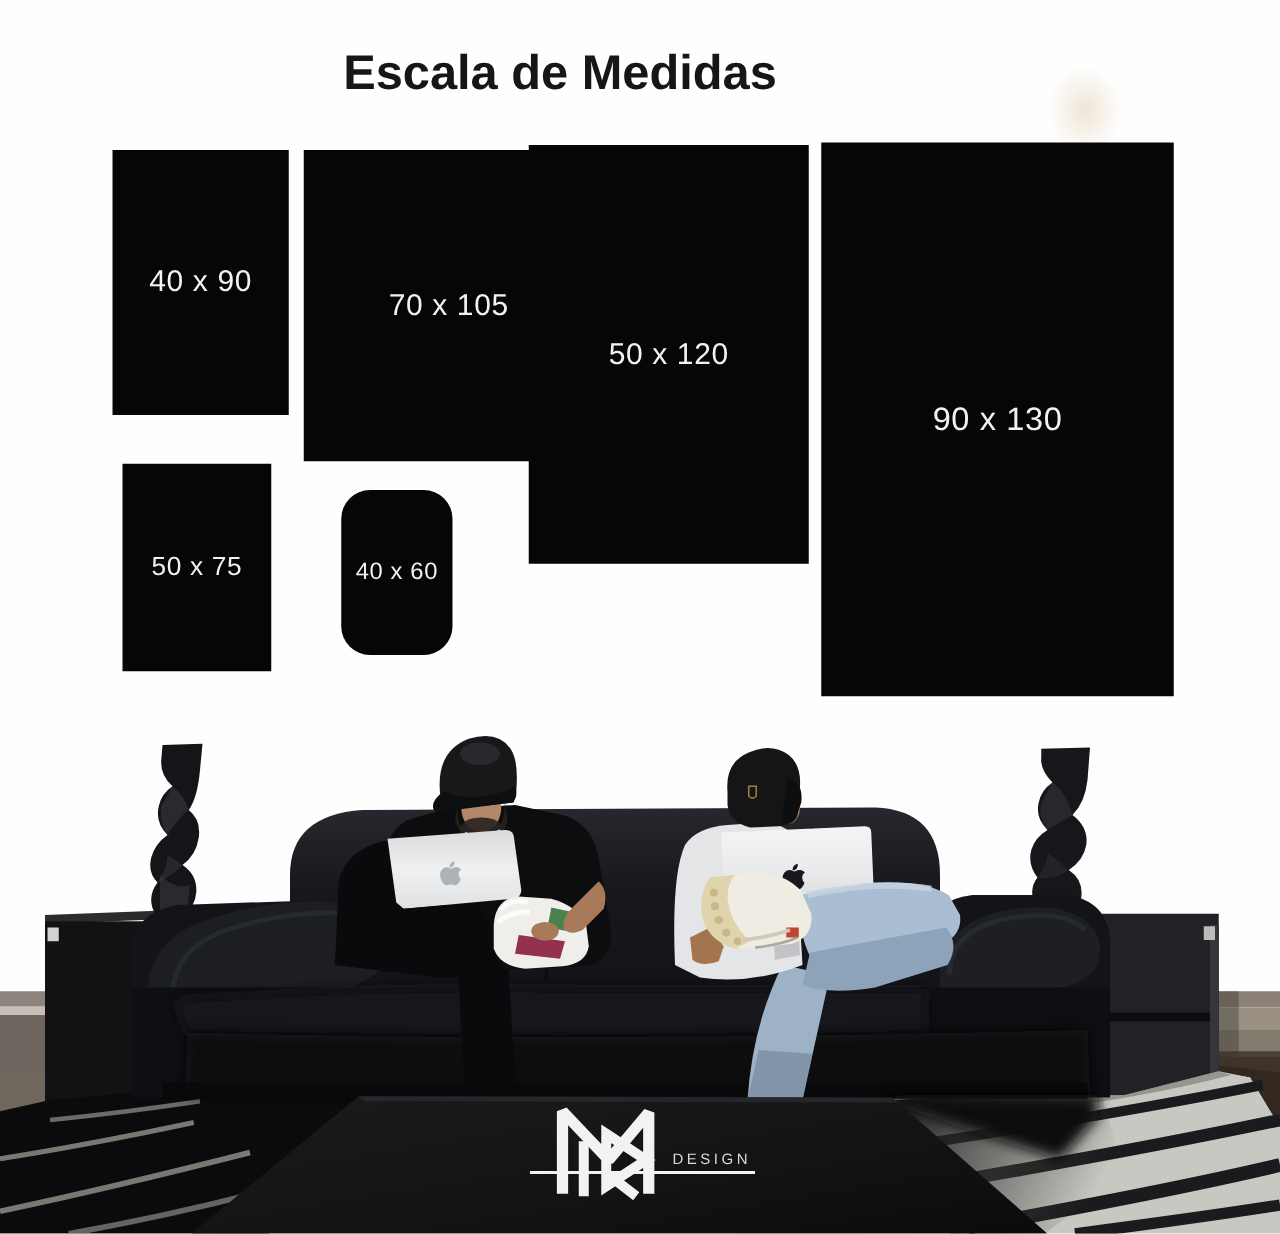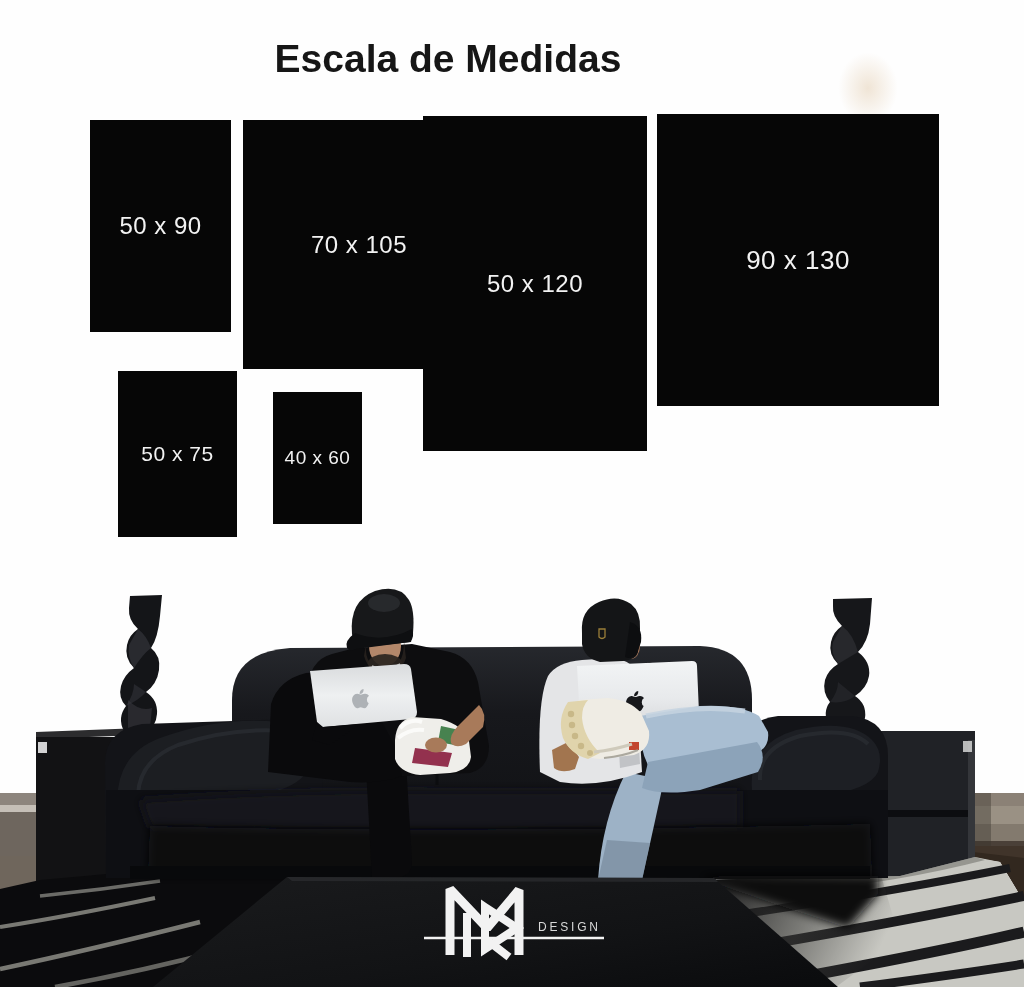--- a/index.html
+++ b/index.html
@@ -8,40 +8,40 @@
   .rect span{letter-spacing:0.5px;}
 </style>
 </head>
 <body>
 
 <div style="position:absolute;left:0;top:37px;width:896px;text-align:center;font-size:39px;font-weight:700;color:#161616;letter-spacing:0px;">Escala de Medidas</div>
 
 <div style="position:absolute;left:838px;top:52px;width:60px;height:72px;background:radial-gradient(ellipse at center,rgba(235,220,200,0.75),rgba(255,255,255,0) 70%);"></div>
 
 <div class="rect" style="left:90px;top:120px;width:141px;height:212px;font-size:24px;">
-    <span>50 x 90</span>
+    <span>40 x 90</span>
   </div>
 
 <div class="rect" style="left:243px;top:120px;width:168px;height:249px;font-size:24px;padding-left:32px;">
     <span>70 x 105</span>
   </div>
 
 <div class="rect" style="left:423px;top:116px;width:224px;height:335px;font-size:24px;">
     <span>50 x 120</span>
   </div>
 
-<div class="rect" style="left:657px;top:114px;width:282px;height:292px;font-size:26px;">
+<div class="rect" style="left:657px;top:114px;width:282px;height:443px;font-size:26px;">
     <span>90 x 130</span>
   </div>
 
-<div class="rect" style="left:98px;top:371px;width:119px;height:166px;font-size:21px;margin-left:20px;">
+<div class="rect" style="left:98px;top:371px;width:119px;height:166px;font-size:21px;">
     <span>50 x 75</span>
   </div>
 
-<div class="rect" style="left:273px;top:392px;width:89px;height:132px;font-size:19px;">
+<div class="rect" style="left:273px;top:392px;width:89px;height:132px;font-size:19px;border-radius:23px;">
     <span>40 x 60</span>
   </div>
 
 <svg width="1024" height="427" viewBox="0 560 1024 427" style="position:absolute;left:0;top:560px;">
 <defs>
   <linearGradient id="macG1" x1="0" y1="0" x2="0" y2="1">
     <stop offset="0" stop-color="#d9dbdd"></stop>
         <stop offset="0.5" stop-color="#eef0f1"></stop>
         <stop offset="1" stop-color="#dfe1e3"></stop>
   </linearGradient>

